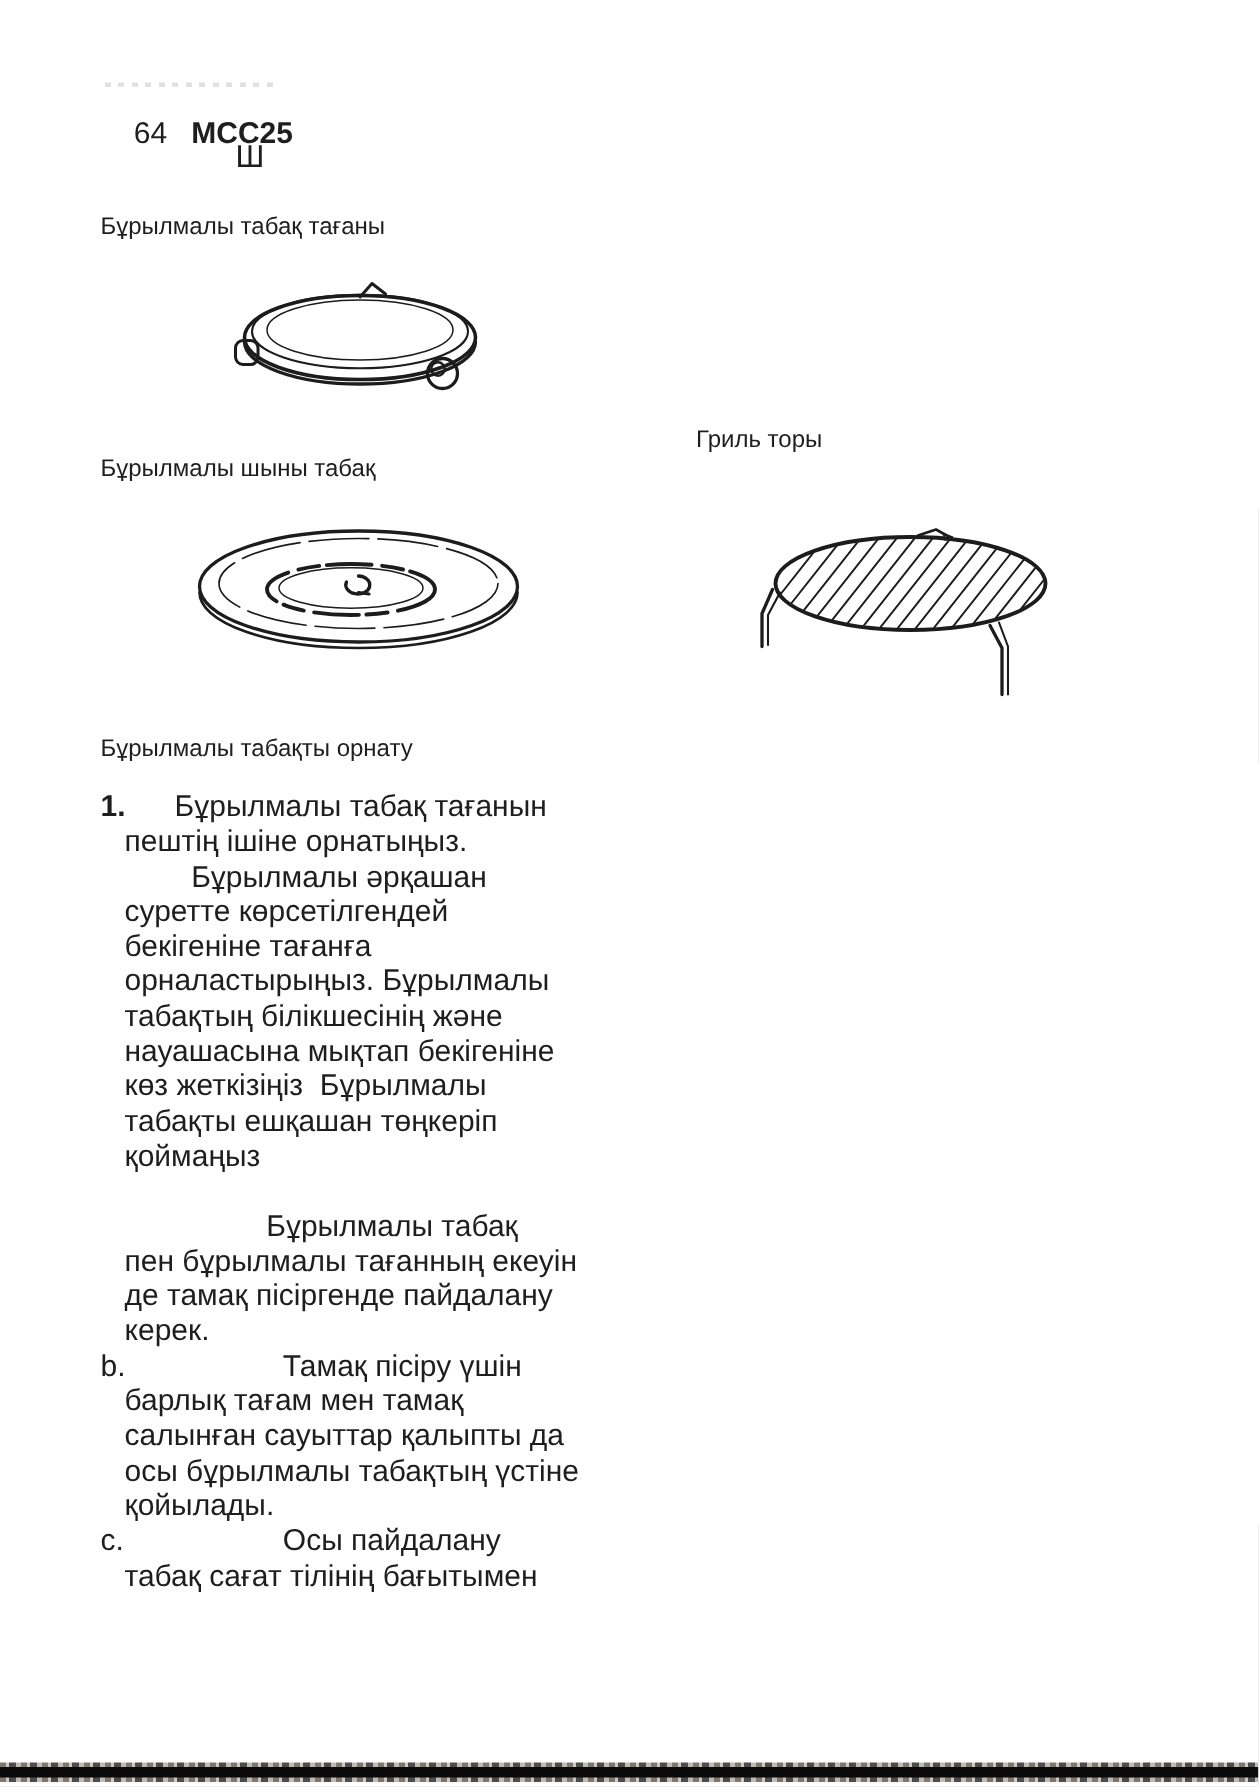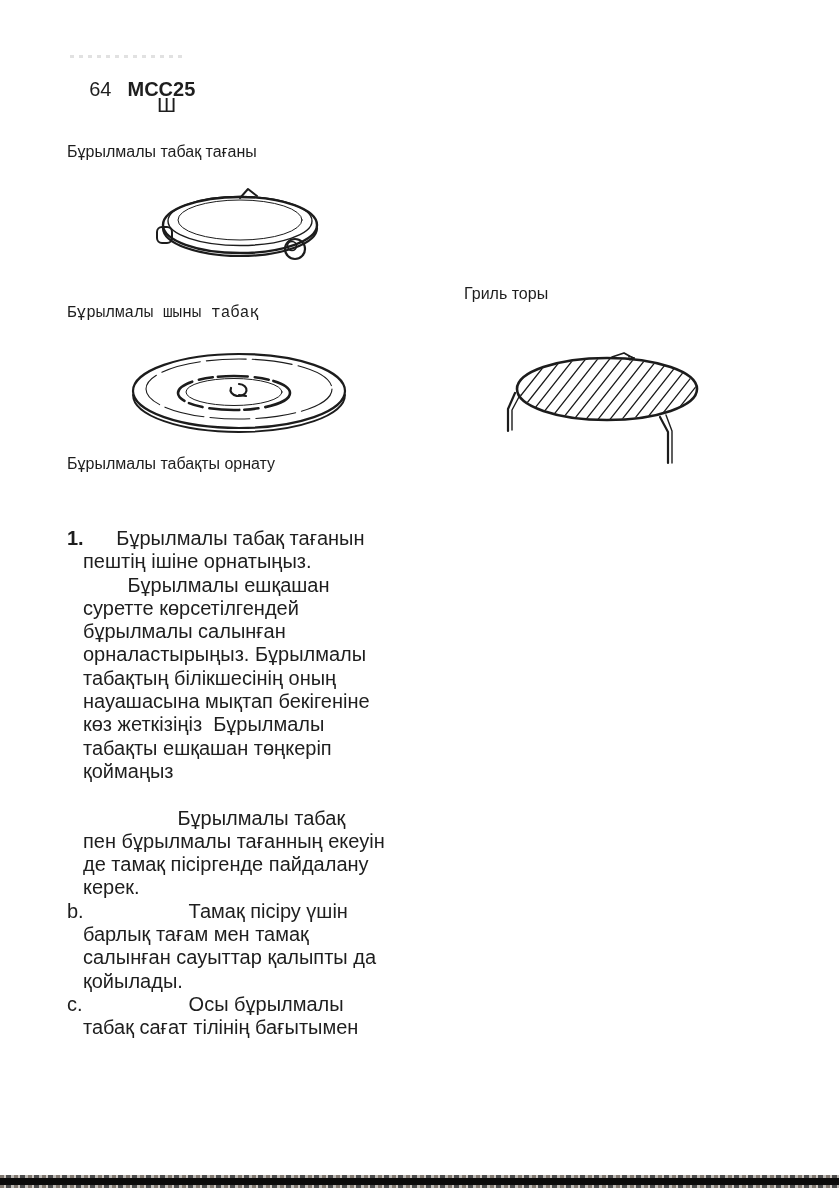--- a/index.html
+++ b/index.html
@@ -47,22 +47,22 @@
 <div class="page">
 
   <div class="abs scannoise"></div>
 
   <div class="abs h pagehead">
     <span>64</span><span class="bold model">MCC25</span>
   </div>
   <div class="abs h letter">Ш</div>
 
   <div class="abs h" style="top:140px;left:67px;">Бұрылмалы табақ тағаны</div>
-  <div class="abs h" style="top:301px;left:67px;font-family:Liberation Mono, monospace;">Бұрылмалы шыны табақ</div>
-  <div class="abs h" style="top:452px;left:67px;">Бұрылмалы табақты орнату</div>
+  <div class="abs h" style="top:301px;left:67px;">Бұрылмалы шыны табақ</div>
+  <div class="abs h" style="top:488px;left:67px;">Бұрылмалы табақты орнату</div>
 
   <div class="abs fig" style="top:182px;left:148px;">
     <svg width="175" height="85" viewBox="0 0 175 85">
       <ellipse cx="92" cy="43" rx="77" ry="28" stroke-width="2.4"></ellipse>
       <path d="M15,46 a77,28 0 0 0 154,0" stroke-width="2.2"></path>
       <ellipse cx="92" cy="39" rx="72" ry="24.5" stroke-width="1.4"></ellipse>
       <ellipse cx="92" cy="38" rx="62" ry="20" stroke-width="1"></ellipse>
       <path d="M92,16 l8,-9 l9,7" stroke-width="2"></path>
       <rect x="9" y="45" width="15" height="16" rx="5" fill="#fff" stroke-width="2"></rect>
       <circle cx="147" cy="67" r="10" fill="#fff" stroke-width="2.2"></circle>
@@ -81,49 +81,50 @@
       <line x1="112" y1="45" x2="119" y2="46" stroke-width="2"></line>
     </svg>
   </div>
 
   <div class="abs install">
     <div class="li">
       <span class="marker bold">1.</span>
       <div class="lines">
         <div class="ln">      Бұрылмалы табақ тағанын</div>
         <div class="ln">пештің ішіне орнатыңыз.</div>
-        <div class="ln">        Бұрылмалы ешқашан</div>
+        <div class="ln">        Бұрылмалы әрқашан</div>
         <div class="ln">суретте көрсетілгендей</div>
-        <div class="ln">бұрылмалы салынған</div>
+        <div class="ln">бекігеніне тағанға</div>
         <div class="ln">орналастырыңыз. Бұрылмалы</div>
-        <div class="ln">табақтың білікшесінің оның</div>
+        <div class="ln">табақтың білікшесінің және</div>
         <div class="ln">науашасына мықтап бекігеніне</div>
         <div class="ln">көз жеткізіңіз  Бұрылмалы</div>
         <div class="ln">табақты ешқашан төңкеріп</div>
         <div class="ln">қоймаңыз</div>
         <div class="ln"> </div>
         <div class="ln">                 Бұрылмалы табақ</div>
         <div class="ln">пен бұрылмалы тағанның екеуін</div>
         <div class="ln">де тамақ пісіргенде пайдалану</div>
         <div class="ln">керек.</div>
       </div>
     </div>
     <div class="li">
       <span class="marker">b.</span>
       <div class="lines">
         <div class="ln">                   Тамақ пісіру үшін</div>
         <div class="ln">барлық тағам мен тамақ</div>
         <div class="ln">салынған сауыттар қалыпты да</div>
+        <div class="ln">осы бұрылмалы табақтың үстіне</div>
         <div class="ln">қойылады.</div>
       </div>
     </div>
     <div class="li">
       <span class="marker">c.</span>
       <div class="lines">
-        <div class="ln">                   Осы бұрылмалы</div>
+        <div class="ln">                   Осы пайдалану</div>
         <div class="ln">табақ сағат тілінің бағытымен</div>
       </div>
     </div>
   </div>
 
   <div class="abs h" style="top:282px;left:432px;margin-left:32px;">Гриль торы</div>
 
   <div class="abs fig" style="top:347px;left:498px;">
     <svg width="225" height="122" viewBox="0 0 225 122">
       <defs>

